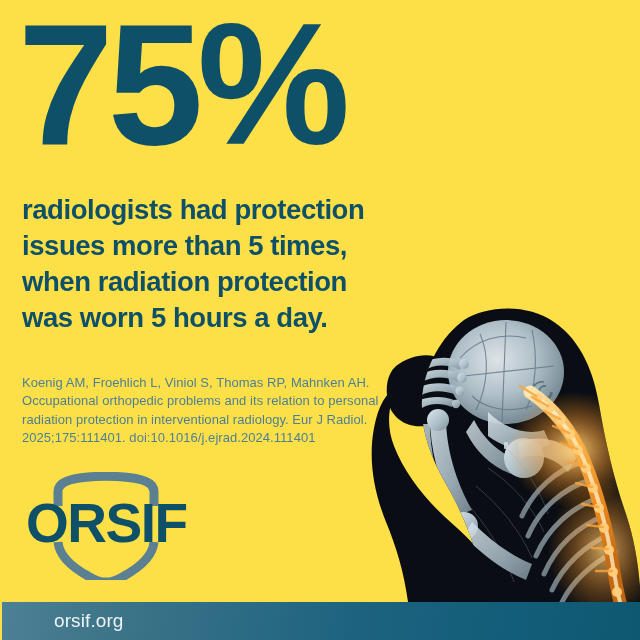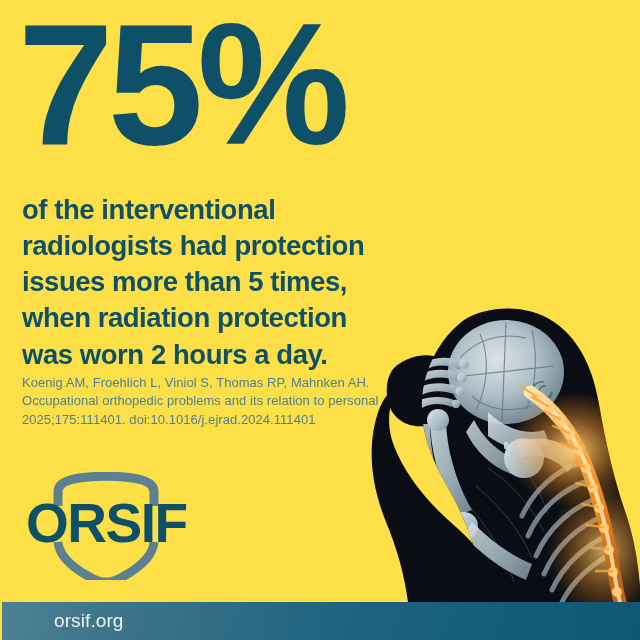--- a/index.html
+++ b/index.html
@@ -263,30 +263,30 @@
           <path d="M140,150 C158,168 172,190 180,214"></path>
           <path d="M96,200 C118,224 136,252 146,282"></path>
         </g>
       </g>
     </svg>
   </div>
 
   <div class="stat-headline">75%</div>
 
   <div class="statement">
-    <span class="ln">of the interventional</span>
     <span class="ln">radiologists had protection</span>
     <span class="ln">issues more than 5 times,</span>
     <span class="ln">when radiation protection</span>
-    <span class="ln">was worn 2 hours a day.</span>
+    <span class="ln">was worn 5 hours a day.</span>
   </div>
 
   <div class="citation">
     <span class="ln">Koenig AM, Froehlich L, Viniol S, Thomas RP, Mahnken AH.</span>
     <span class="ln">Occupational orthopedic problems and its relation to personal</span>
+    <span class="ln">radiation protection in interventional radiology. Eur J Radiol.</span>
     <span class="ln">2025;175:111401. doi:10.1016/j.ejrad.2024.111401</span>
   </div>
 
   <div id="logo">
     <svg width="180" height="108" viewBox="0 0 180 108" xmlns="http://www.w3.org/2000/svg">
       <g>
         <path d="M32,34 L32,20 C32,14 37,10 44,8 C62,3 98,3 116,8
                  C123,10 128,14 128,20 L128,34" fill="none" stroke="#5a8092" stroke-width="9" stroke-linecap="butt"></path>
         <path d="M32,70 C33,82 44,94 62,104 C72,110 76,110 80,110
                  C84,110 88,110 98,104 C116,94 127,82 128,70" fill="none" stroke="#5a8092" stroke-width="9" stroke-linecap="butt"></path>

